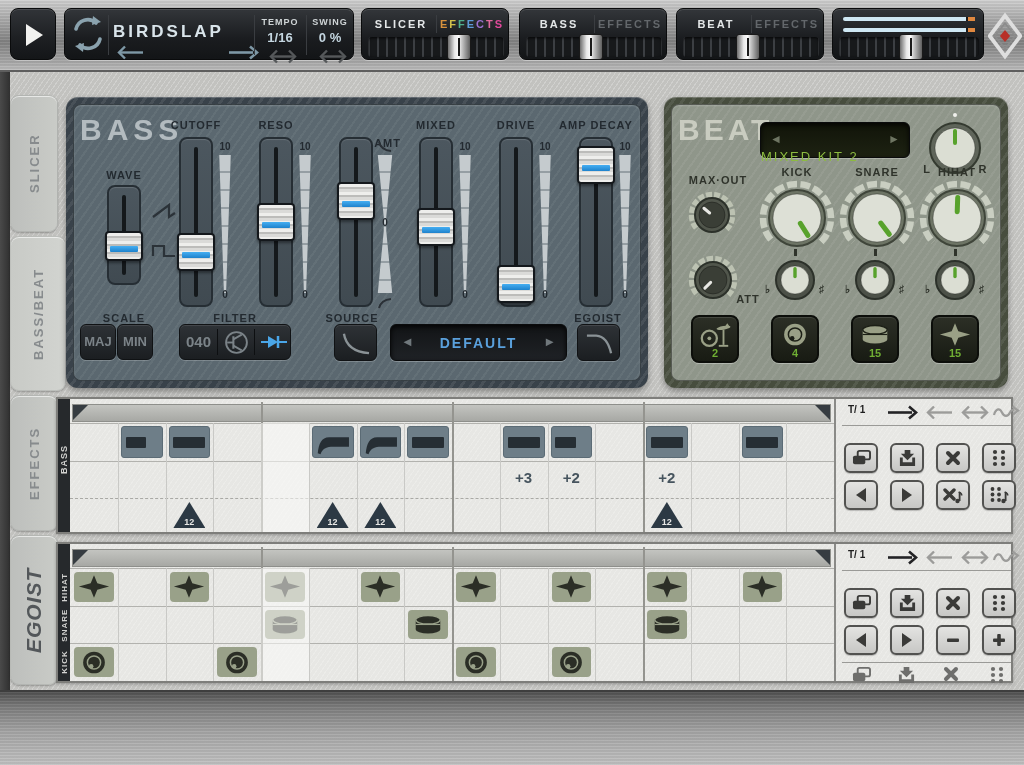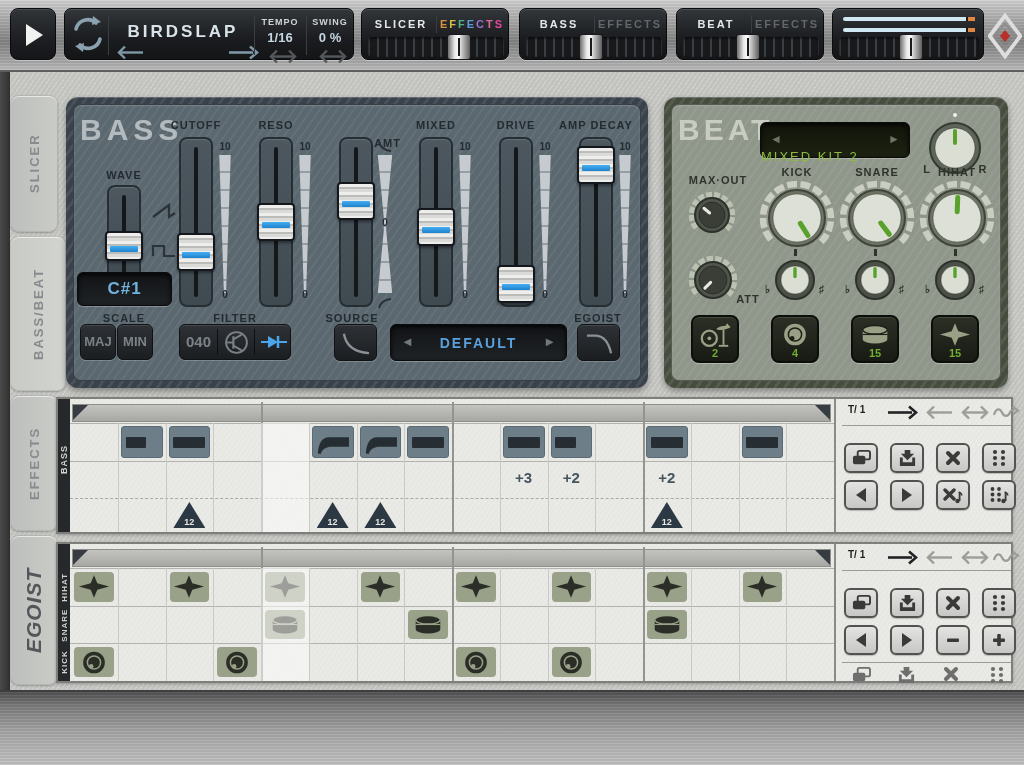--- a/index.html
+++ b/index.html
@@ -97,21 +97,21 @@
     <div class="a dpanel" style="left:64px;top:8px;width:290px;height:52px">
       <div class="a" id="loop-top" style="left:8px;top:6px"><svg width="30" height="17" viewBox="0 0 30 17">
             <path d="M3 14 A 12 12 0 0 1 23 8" fill="none" stroke="#8aa2ae" stroke-width="3.6" stroke-linecap="round"></path>
             <path d="M20 1 L28 7 L19 10 Z" fill="#8aa2ae"></path>
           </svg></div>
       <div class="a" id="loop-bottom" style="left:8px;top:27px"><svg width="30" height="17" viewBox="0 0 30 17">
             <path d="M27 3 A 12 12 0 0 1 7 9" fill="none" stroke="#8aa2ae" stroke-width="3.6" stroke-linecap="round"></path>
             <path d="M10 16 L2 10 L11 7 Z" fill="#8aa2ae"></path>
           </svg></div>
       <div class="a" style="left:43px;top:6px;width:1px;height:40px;background:#3a3d41"></div>
-      <div class="a" style="left:48px;top:13px;width:140px;text-align:center;color:#d9e4ea;font-size:17px;font-weight:bold;letter-spacing:3px">BIRDSLAP</div>
+      <div class="a" style="left:48px;top:13px;width:140px;color:#d9e4ea;font-size:17px;font-weight:bold;letter-spacing:3px">BIRDSLAP</div>
       <div class="a" id="preset-prev" style="left:52px;top:36px"><svg width="28" height="15" viewBox="0 0 28 15">
             <line x1="26" y1="7.5" x2="2" y2="7.5" stroke="#7e98a6" stroke-width="2.4"></line>
             <path d="M8 1.5 L2 7.5 L8 13.5" fill="none" stroke="#7e98a6" stroke-width="2.4"></path>
           </svg></div>
       <div class="a" id="preset-next" style="left:162px;top:36px"><svg width="32" height="15" viewBox="0 0 32 15">
             <line x1="2" y1="7.5" x2="26" y2="7.5" stroke="#7e98a6" stroke-width="2.6"></line>
             <path d="M23 1.5 L30 7.5 L23 13.5" fill="none" stroke="#7e98a6" stroke-width="2.6"></path>
           </svg></div>
       <div class="a" style="left:189px;top:6px;width:1px;height:40px;background:#3a3d41"></div>
       <div class="a" style="left:191px;top:8px;width:48px;text-align:center;color:#cfd4d6;font-size:9px;font-weight:bold;letter-spacing:1px">TEMPO</div>
@@ -246,21 +246,20 @@
       <div class="a plab" style="left: 18px; top: 72px; width: 80px; height: 14px;">WAVE</div>
       <div class="a vtrack" style="left: 41px; top: 88px; width: 34px; height: 100px;">
         <div class="a vhandle sm" style="top: 44.16px;"></div>
       </div>
       <div class="a" style="left: 84px; top: 104px; width: 28px; height: 20px;"><svg width="28" height="20" viewBox="0 0 28 20">
           <path d="M3 16 L19 4 L19 16 L25 12" fill="none" stroke="#2b3238" stroke-width="2.2"></path>
         </svg></div>
       <div class="a" style="left: 84px; top: 144px; width: 28px; height: 20px;"><svg width="28" height="20" viewBox="0 0 28 20">
           <path d="M3 15 V5 H14 V15 H25" fill="none" stroke="#2b3238" stroke-width="2.2"></path>
         </svg></div>
-      <div class="a disp" style="left: 11px; top: 175px; width: 95px; height: 34px; color: rgb(111, 179, 220); font-size: 17px; line-height: 32px; letter-spacing: 1px;">C#1</div>
       <div class="a plab" style="left: 18px; top: 215px; width: 80px; height: 12px;">SCALE</div>
       <div class="a dbtn2" style="left: 14px; top: 227px; width: 36px; height: 36px; font-size: 13px; line-height: 34px;">MAJ</div>
       <div class="a dbtn2" style="left: 51px; top: 227px; width: 36px; height: 36px; font-size: 13px; line-height: 34px;">MIN</div>
       <div class="a plab" style="left: 129px; top: 215px; width: 80px; height: 12px;">FILTER TYPE</div>
       <div class="a dbtn2" style="left: 113px; top: 227px; width: 112px; height: 36px;">
         <div class="a" style="left: 0px; top: 0px; width: 37px; height: 34px; font-size: 15px; line-height: 34px; font-weight: bold;">040</div>
         <div class="a" style="left: 37px; top: 4px; width: 1px; height: 26px; background: rgb(13, 15, 17);"></div>
         <div class="a" style="left: 43px; top: 5px; width: 26px; height: 26px;"><svg width="25" height="25" viewBox="0 0 24 24">
             <circle cx="12" cy="12" r="10" fill="none" stroke="#7b8388" stroke-width="1.8"></circle>
             <line x1="9" y1="6" x2="9" y2="18" stroke="#7b8388" stroke-width="2"></line>

